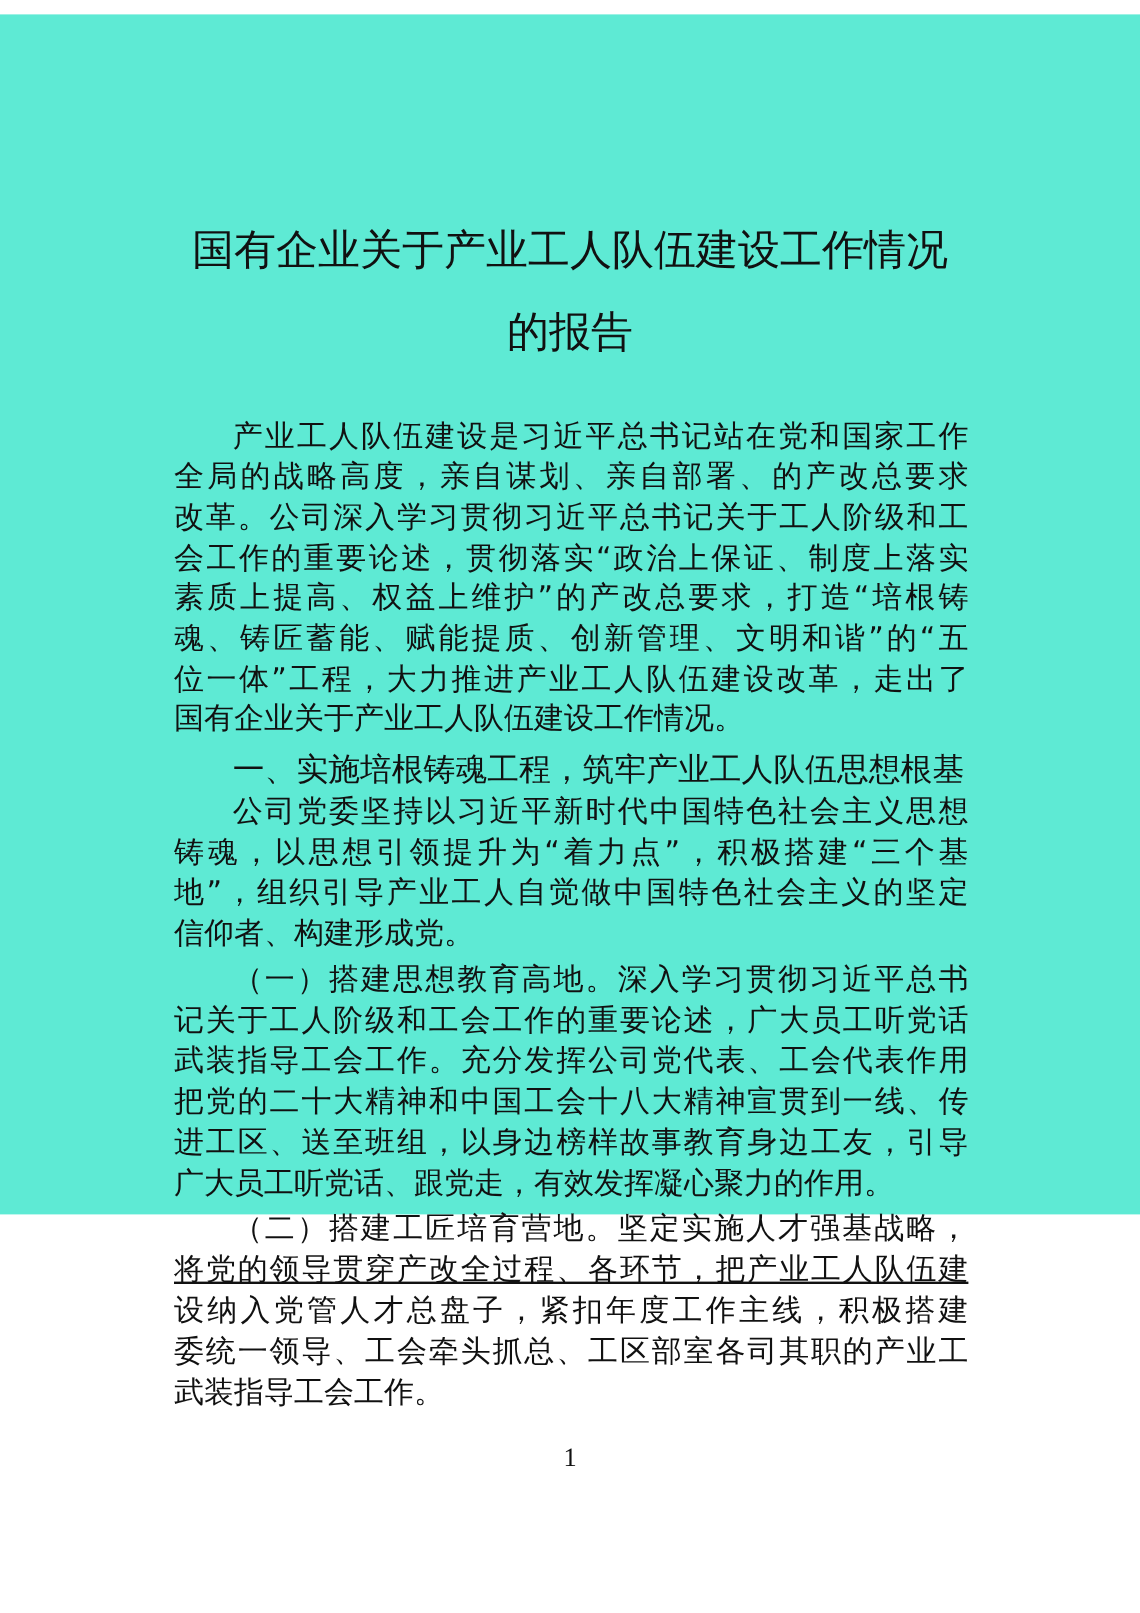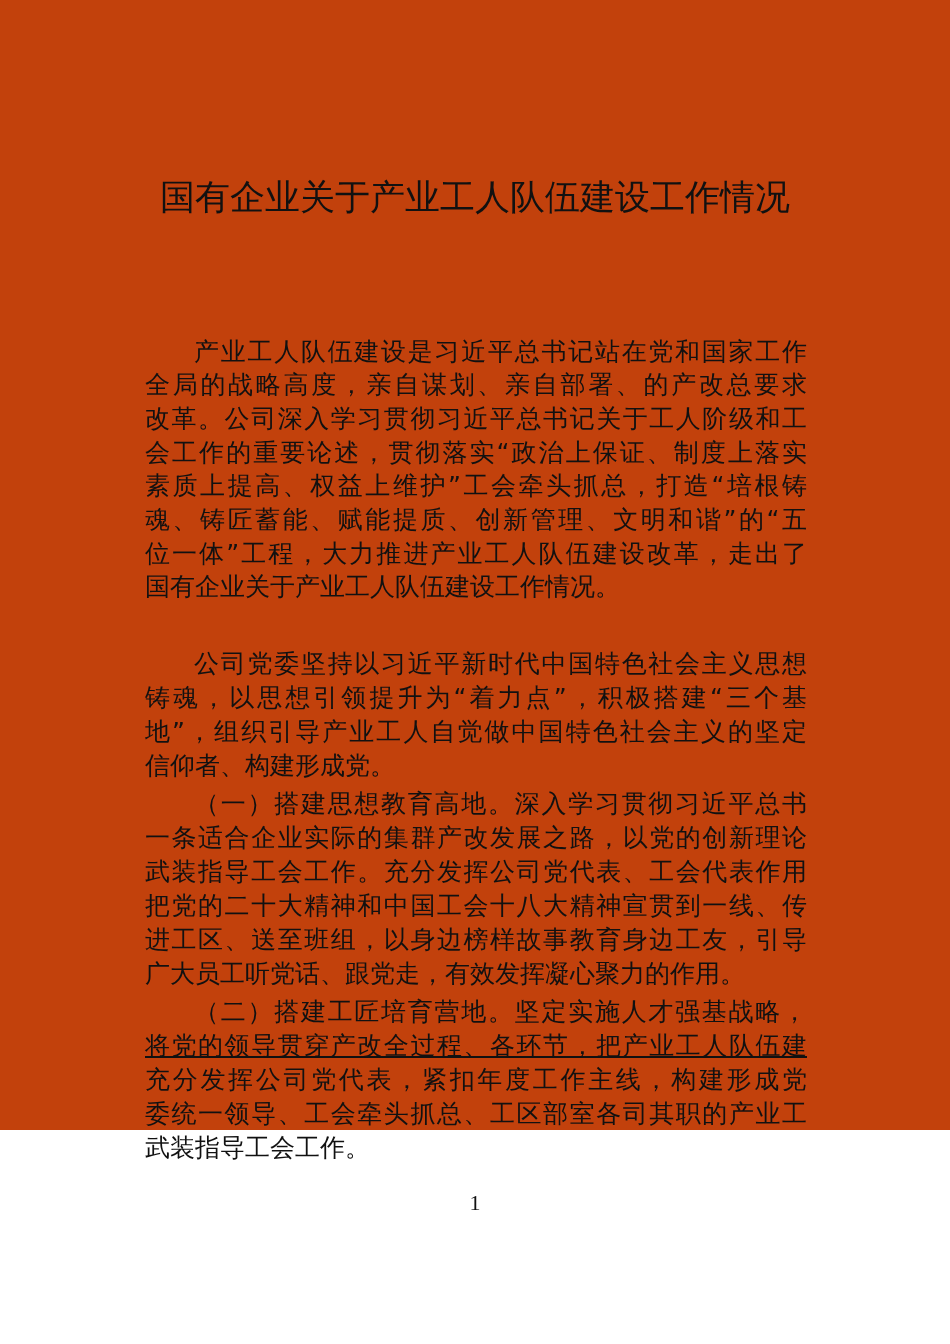--- a/index.html
+++ b/index.html
@@ -10,24 +10,24 @@
   body {
     width: 950px;
     height: 1344px;
     position: relative;
     overflow: hidden;
     font-family: "DejaVu Sans", "Liberation Sans", sans-serif;
     color: #111111;
   }
   .page {
     position: absolute;
-    left: 0; top: 0;
+    left: 0; top: 12px;
     width: 950px;
-    height: 1130px;
-    background: #c2410c;
+    height: 1000px;
+    background: #5eead4;
   }
   .title-line {
     position: absolute;
     left: 0;
     width: 950px;
     text-align: center;
     font-size: 35px;
     line-height: 44px;
     letter-spacing: 0px;
     white-space: nowrap;
@@ -70,51 +70,53 @@
     line-height: 26px;
     color: #111;
   }
 </style>
 </head>
 <body>
 
 <div class="page">
 
   <div class="title-line" style="top:175px;">国有企业关于产业工人队伍建设工作情况</div>
+  <div class="title-line" style="top:243px;">的报告</div>
 
   <div>
     <div class="line indent" style="top:335px;">产业工人队伍建设是习近平总书记站在党和国家工作</div>
     <div class="line" style="top:368px;">全局的战略高度，亲自谋划、亲自部署、的产改总要求</div>
     <div class="line" style="top:402px;">改革。公司深入学习贯彻习近平总书记关于工人阶级和工</div>
     <div class="line" style="top:436px;">会工作的重要论述，贯彻落实“政治上保证、制度上落实</div>
-    <div class="line" style="top:469px;">素质上提高、权益上维护”工会牵头抓总，打造“培根铸</div>
+    <div class="line" style="top:469px;">素质上提高、权益上维护”的产改总要求，打造“培根铸</div>
     <div class="line" style="top:503px;">魂、铸匠蓄能、赋能提质、创新管理、文明和谐”的“五</div>
     <div class="line" style="top:537px;">位一体”工程，大力推进产业工人队伍建设改革，走出了</div>
     <div class="line last" style="top:570px;">国有企业关于产业工人队伍建设工作情况。</div>
   </div>
 
+  <div class="heading-line" style="top:613px;">一、实施培根铸魂工程，筑牢产业工人队伍思想根基</div>
 
   <div>
     <div class="line indent" style="top:647px;">公司党委坚持以习近平新时代中国特色社会主义思想</div>
     <div class="line" style="top:681px;">铸魂，以思想引领提升为“着力点”，积极搭建“三个基</div>
     <div class="line" style="top:715px;">地”，组织引导产业工人自觉做中国特色社会主义的坚定</div>
     <div class="line last" style="top:749px;">信仰者、构建形成党。</div>
   </div>
 
   <div>
     <div class="line indent" style="top:787px;">（一）搭建思想教育高地。深入学习贯彻习近平总书</div>
-    <div class="line" style="top:821px;">一条适合企业实际的集群产改发展之路，以党的创新理论</div>
+    <div class="line" style="top:821px;">记关于工人阶级和工会工作的重要论述，广大员工听党话</div>
     <div class="line" style="top:855px;">武装指导工会工作。充分发挥公司党代表、工会代表作用</div>
     <div class="line" style="top:889px;">把党的二十大精神和中国工会十八大精神宣贯到一线、传</div>
     <div class="line" style="top:923px;">进工区、送至班组，以身边榜样故事教育身边工友，引导</div>
     <div class="line last" style="top:957px;">广大员工听党话、跟党走，有效发挥凝心聚力的作用。</div>
   </div>
 
   <div>
     <div class="line indent" style="top:995px;">（二）搭建工匠培育营地。坚定实施人才强基战略，</div>
     <div class="line" style="top:1029px;text-decoration:underline;">将党的领导贯穿产改全过程、各环节，把产业工人队伍建</div>
-    <div class="line" style="top:1063px;">充分发挥公司党代表，紧扣年度工作主线，构建形成党</div>
+    <div class="line" style="top:1063px;">设纳入党管人才总盘子，紧扣年度工作主线，积极搭建</div>
     <div class="line" style="top:1097px;">委统一领导、工会牵头抓总、工区部室各司其职的产业工</div>
     <div class="line last" style="top:1131px;">武装指导工会工作。</div>
   </div>
 
   <div class="page-number">1</div>
 </div>
 
 </body></html>

